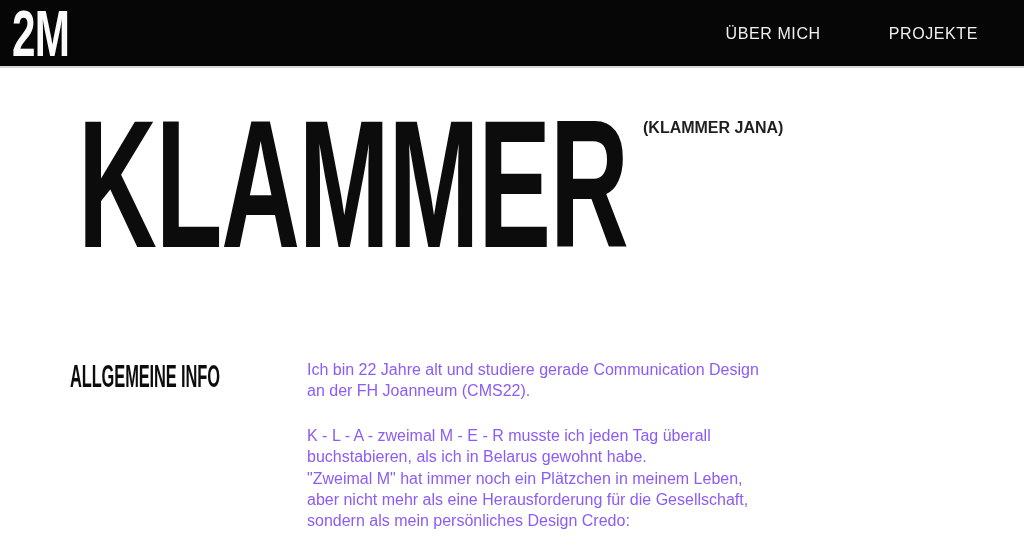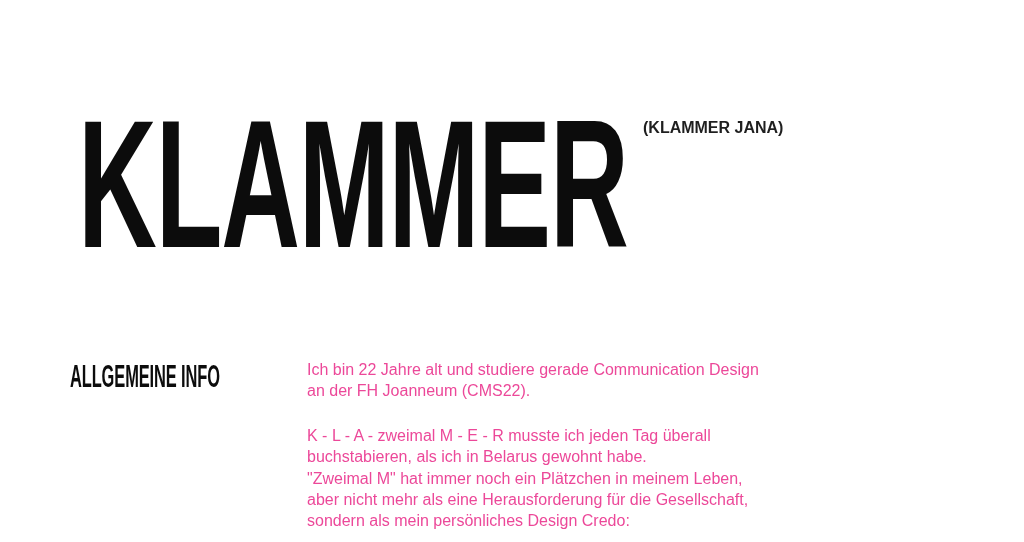--- a/index.html
+++ b/index.html
@@ -93,34 +93,41 @@
     transform-origin: left top;
     white-space: nowrap;
   }
   .info-text {
     position: absolute;
     left: 307px;
     top: 359px;
     width: 560px;
     font-size: 16px;
     line-height: 21.4px;
-    color: #ec4899;
+    color: #8b5cf6;
   }
   .info-text p {
     white-space: pre-line;
   }
   .info-text p + p {
     margin-top: 23px;
   }
 </style>
 </head>
 <body>
 
 <div class="page">
 
+  <header class="topbar">
+    <div class="logo">2M</div>
+    <nav class="nav">
+      <a class="nav-link">ÜBER MICH</a>
+      <a class="nav-link">PROJEKTE</a>
+    </nav>
+  </header>
 
   <h1 class="hero-title">KLAMMER</h1>
 
   <div class="hero-subtitle">(KLAMMER JANA)</div>
 
   <h2 class="info-heading">ALLGEMEINE INFO</h2>
 
   <div class="info-text">
     <p>Ich bin 22 Jahre alt und studiere gerade Communication Design
 an der FH Joanneum (CMS22).</p>

